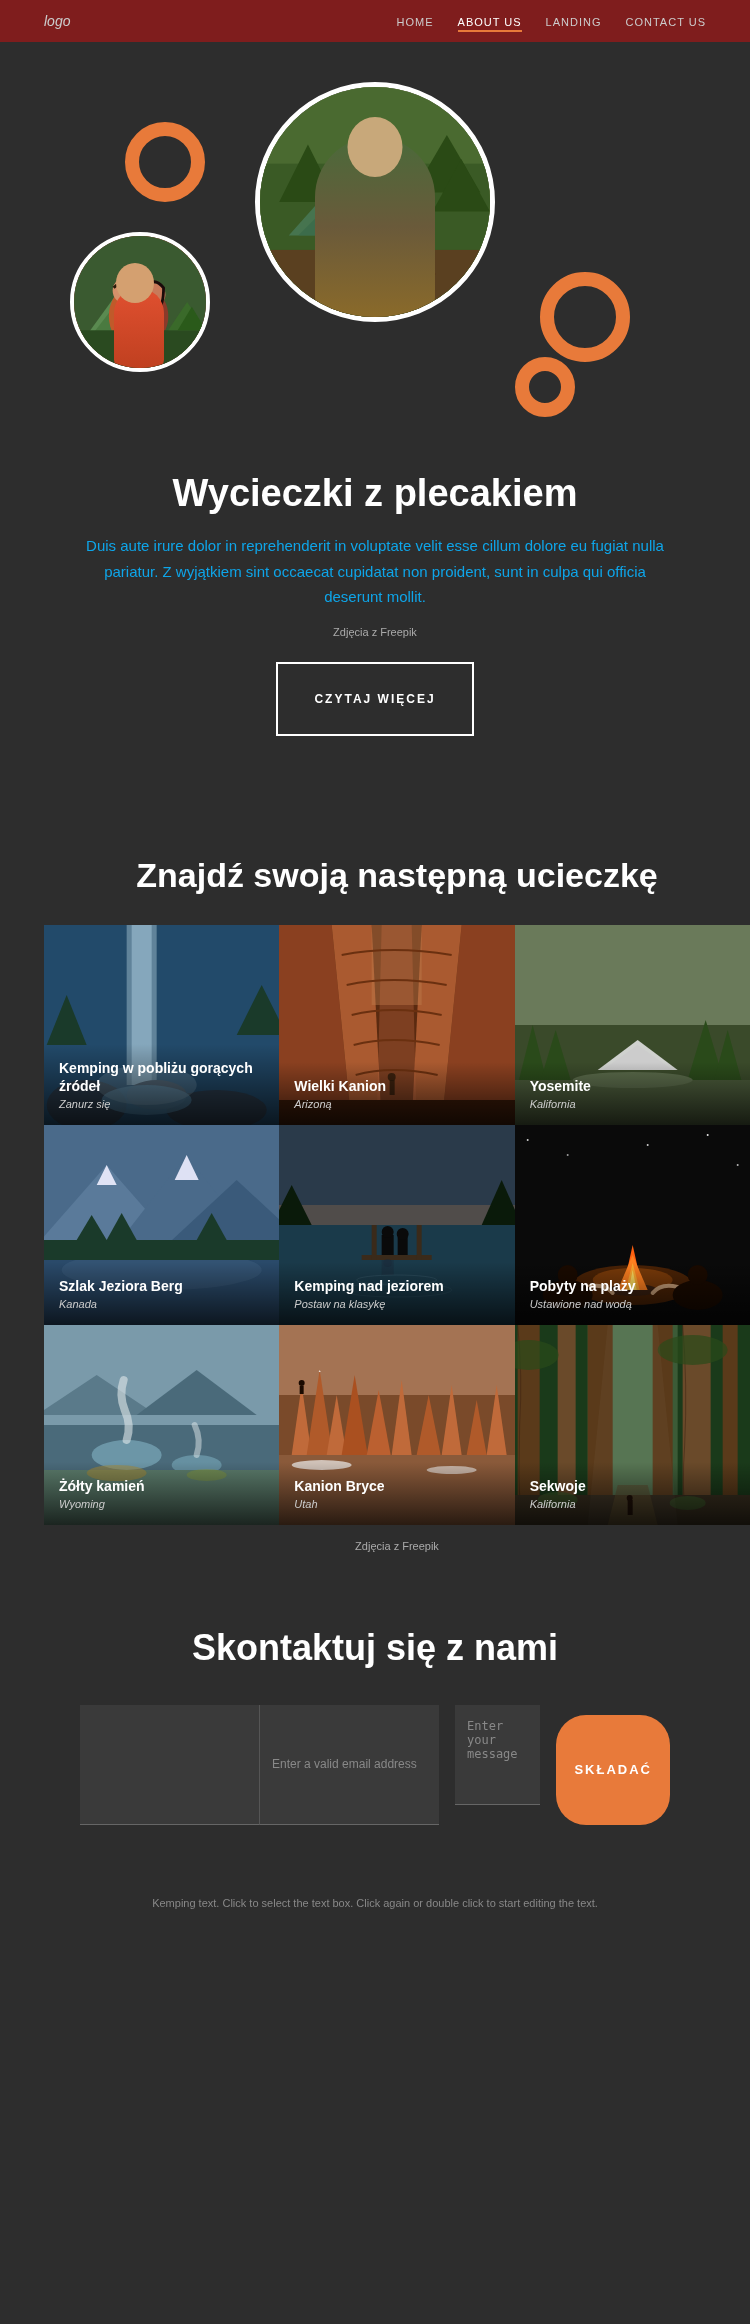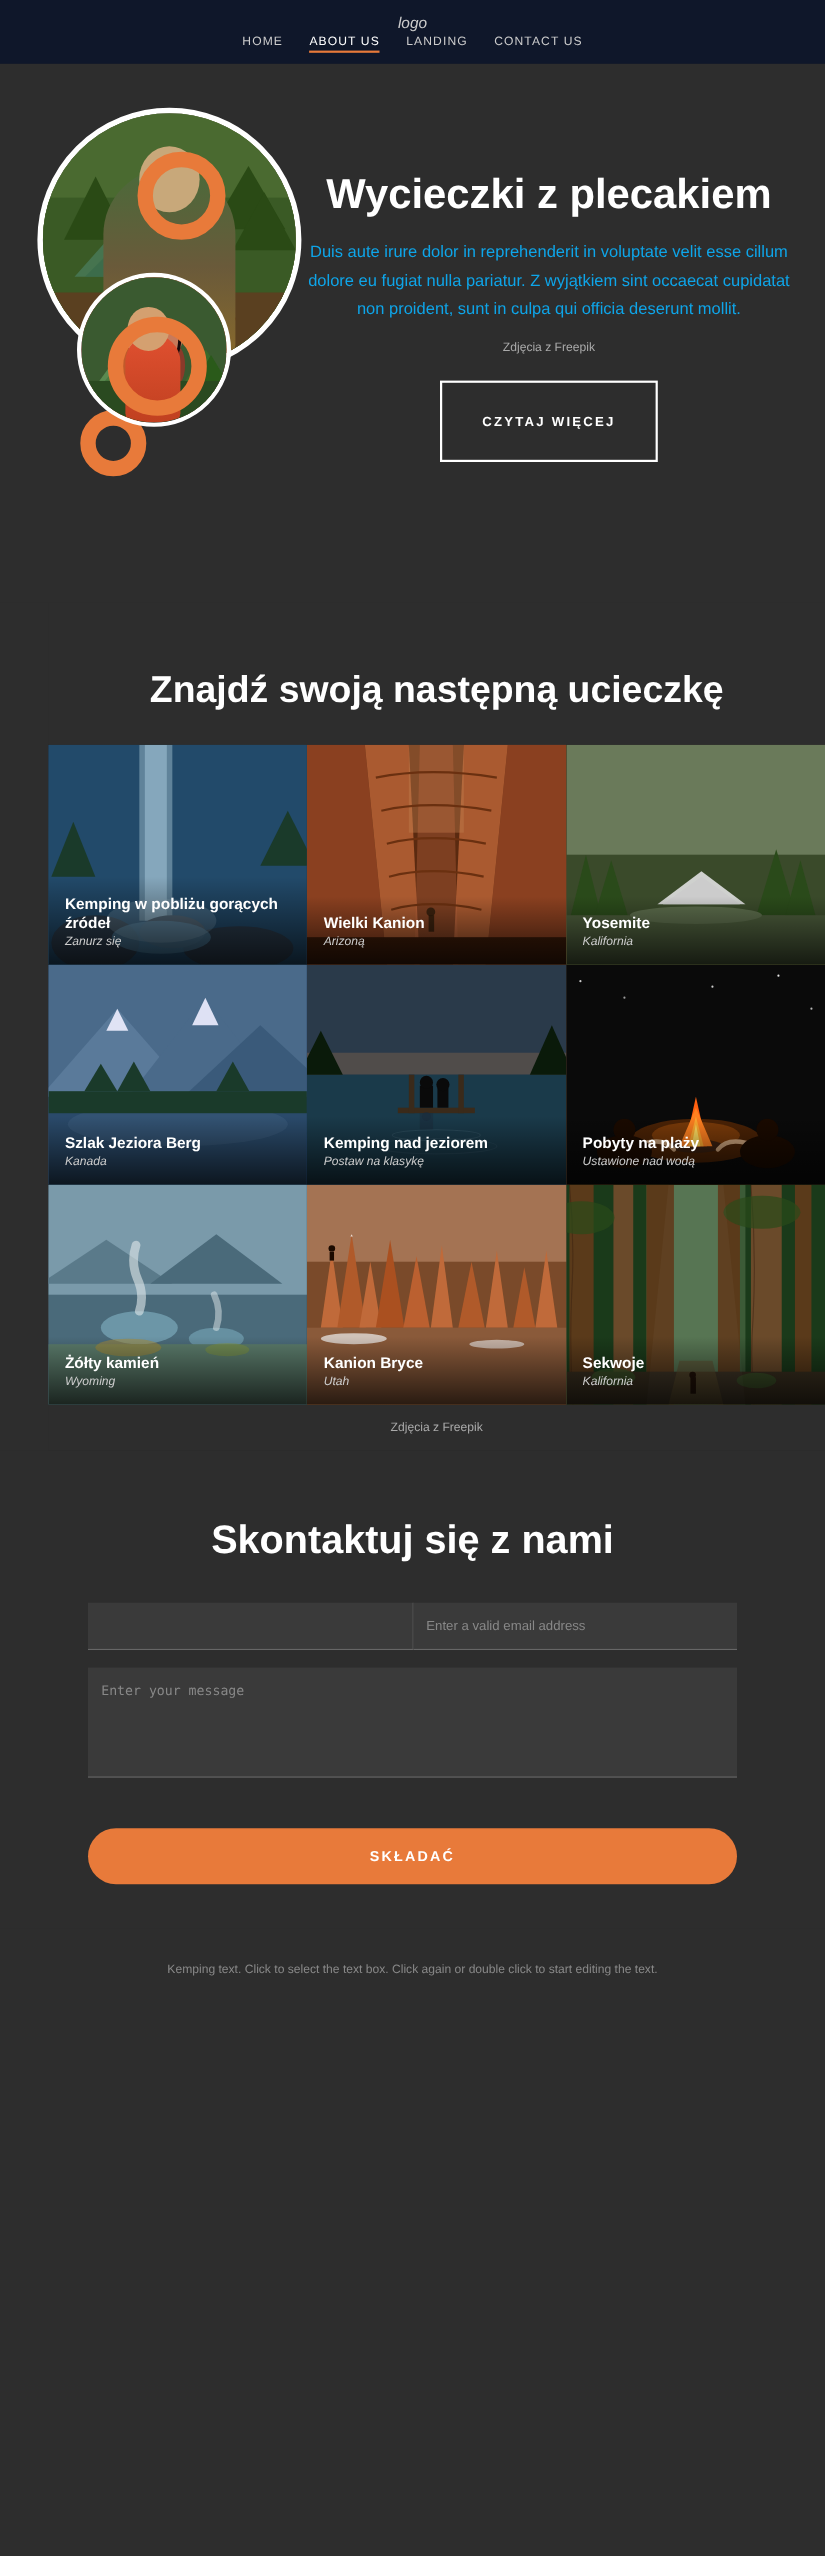--- a/index.html
+++ b/index.html
@@ -10,24 +10,23 @@
       width: 750px;
       overflow-x: hidden;
     }
 
     
     nav {
       display: flex;
       align-items: center;
       justify-content: space-between;
       padding: 12px 44px;
-      background: #0f172a;
+      background: #7f1d1d;
       position: relative;
       z-index: 10;
-      flex-direction: column;
     }
     .nav-logo {
       font-size: 14px;
       color: #ccc;
       font-style: italic;
     }
     .nav-links {
       display: flex;
       gap: 24px;
       list-style: none;
@@ -44,20 +43,21 @@
       border-bottom: 2px solid #e87a3a;
       padding-bottom: 2px;
     }
 
     
     .hero {
       background: #2d2d2d;
       padding: 30px 30px 60px;
       position: relative;
       display: flex;
+      flex-direction: column;
       align-items: center;
     }
     .hero-images {
       position: relative;
       width: 100%;
       height: 360px;
       margin-bottom: 40px;
     }
 
     
@@ -295,21 +295,21 @@
     }
     .contact-title {
       text-align: center;
       font-size: 36px;
       font-weight: 700;
       color: #fff;
       margin-bottom: 36px;
     }
     .contact-form {
       display: flex;
-      flex-direction: column;
+      flex-direction: row;
       gap: 16px;
     }
     .form-row {
       display: flex;
       gap: 0;
       margin-bottom: 0;
     }
     .form-input {
       flex: 1;
       background: #3a3a3a;

